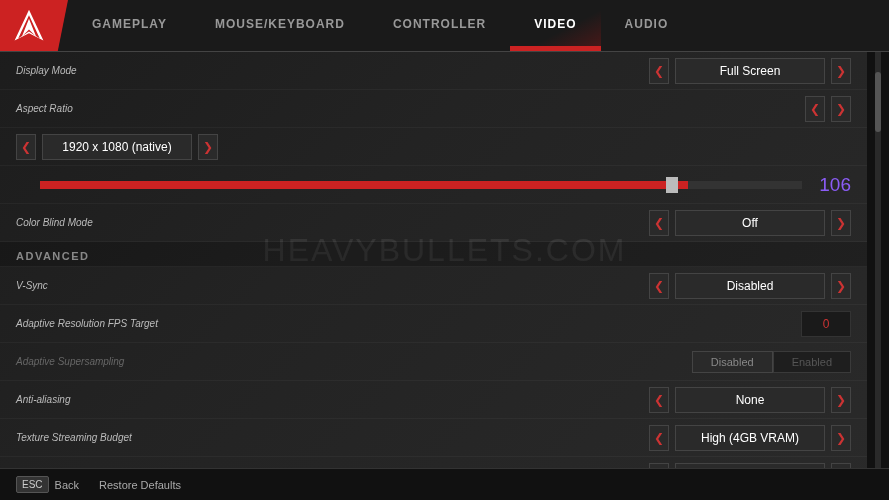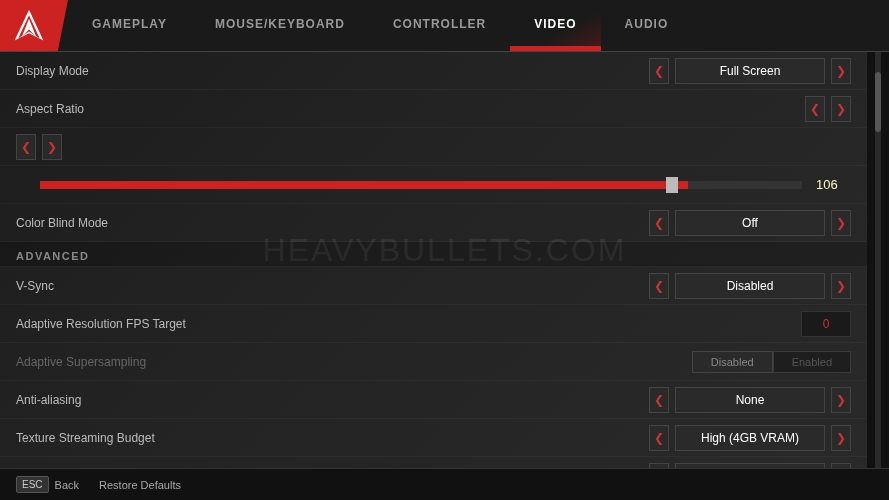--- a/index.html
+++ b/index.html
@@ -142,23 +142,24 @@
     .settings-row {
       display: flex;
       align-items: center;
       height: 38px;
       padding: 0 16px;
       border-bottom: 1px solid rgba(255,255,255,0.04);
     }
 
     .setting-label {
       flex: 1;
-      font-size: 12px;
+      font-size: 10px;
       color: #bbb;
       font-weight: 400;
+      font-style: italic;
     }
 
     .setting-label.muted {
       color: #666;
     }
 
     .setting-control {
       display: flex;
       align-items: center;
       gap: 6px;
@@ -220,24 +221,24 @@
       width: 12px;
       height: 16px;
       background: #bbb;
       position: absolute;
       top: -4px;
       left: 83%;
       transform: translateX(-50%);
     }
 
     .fov-value {
-      font-size: 13px;
-      color: #fef9c3;
+      font-size: 19px;
+      color: #8b5cf6;
       min-width: 35px;
-      text-align: left;
+      text-align: right;
     }
 
     
     .toggle-group {
       display: flex;
       gap: 0;
     }
 
     .toggle-btn {
       padding: 4px 18px;
@@ -368,20 +369,21 @@
       <span class="setting-label">Aspect Ratio</span>
       <div class="setting-control">
         <div class="arrow-btn">❮</div>
         <div class="arrow-btn">❯</div>
       </div>
     </div>
 
     <div class="settings-row">
       <div class="setting-control">
         <div class="arrow-btn">❮</div>
+        <div class="value-display">1920 x 1080 (native)</div>
         <div class="arrow-btn">❯</div>
       </div>
     </div>
 
     <div class="settings-row">
       <div class="setting-control" style="flex:1; margin-left: 16px;">
         <div class="fov-slider">
           <div class="fov-fill"></div>
           <div class="fov-thumb"></div>
         </div>

